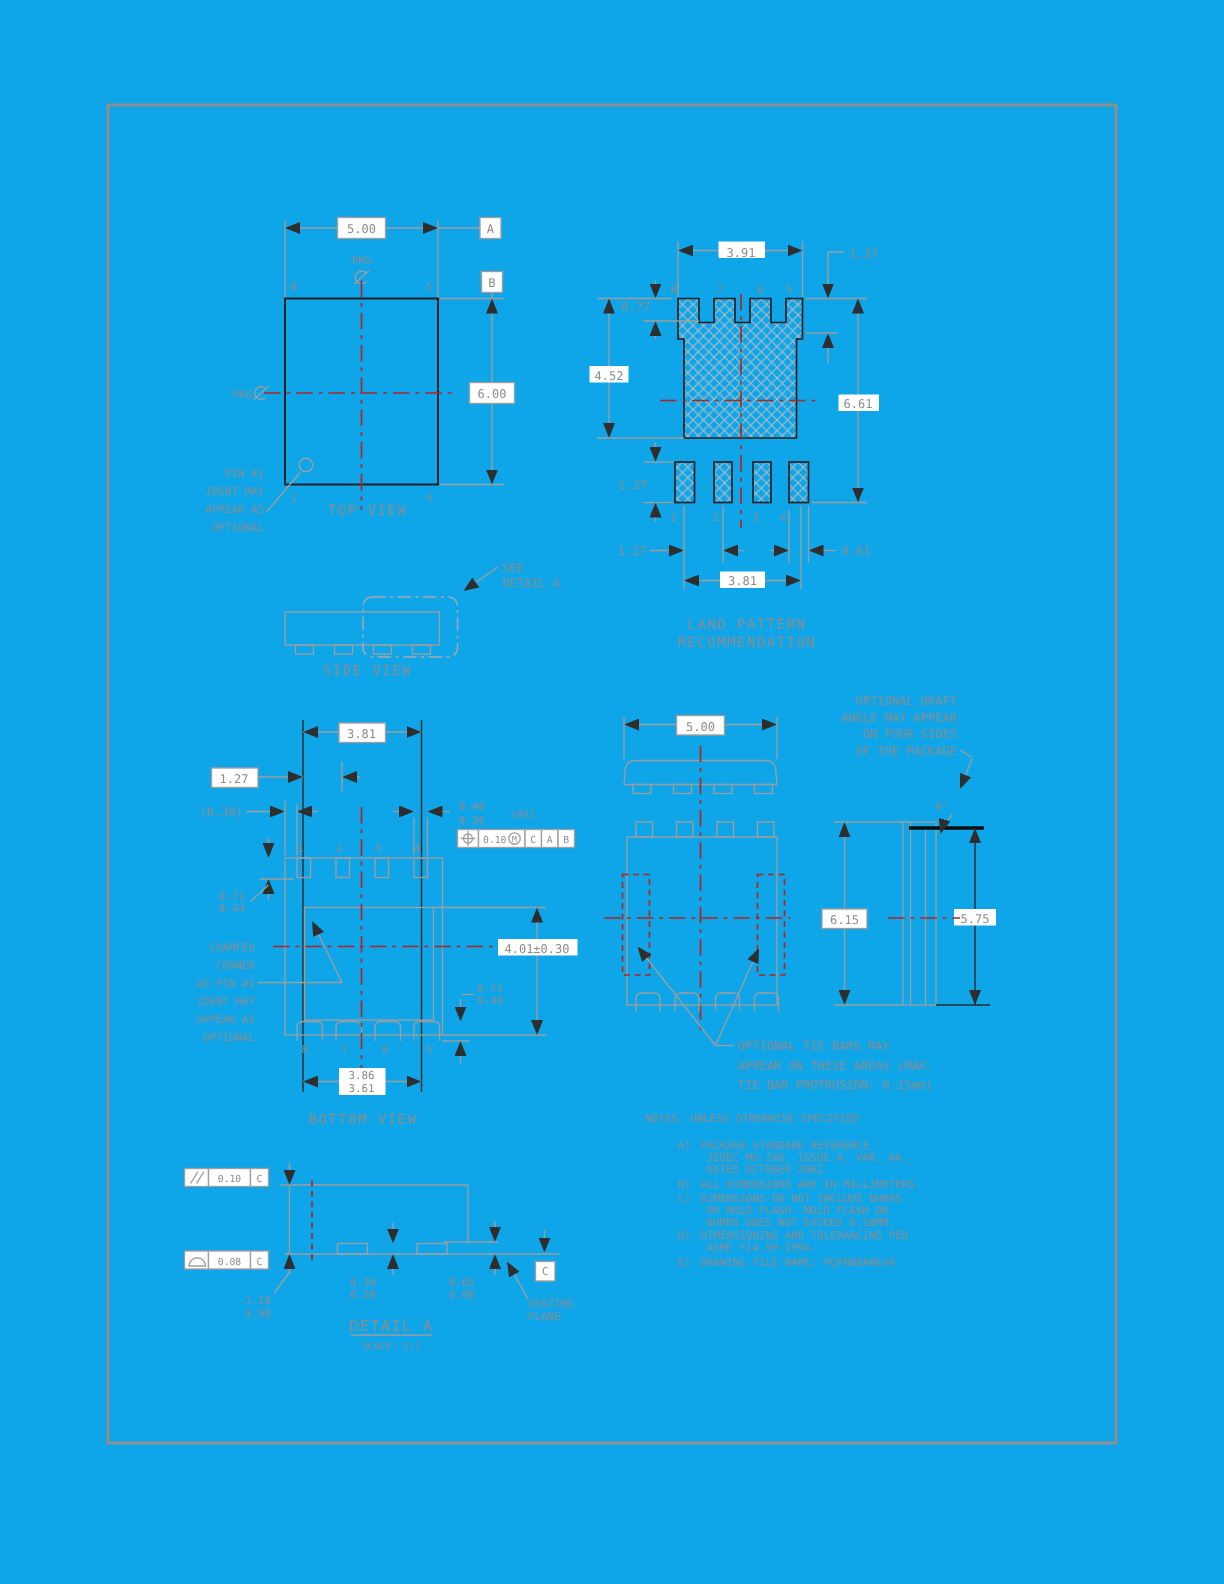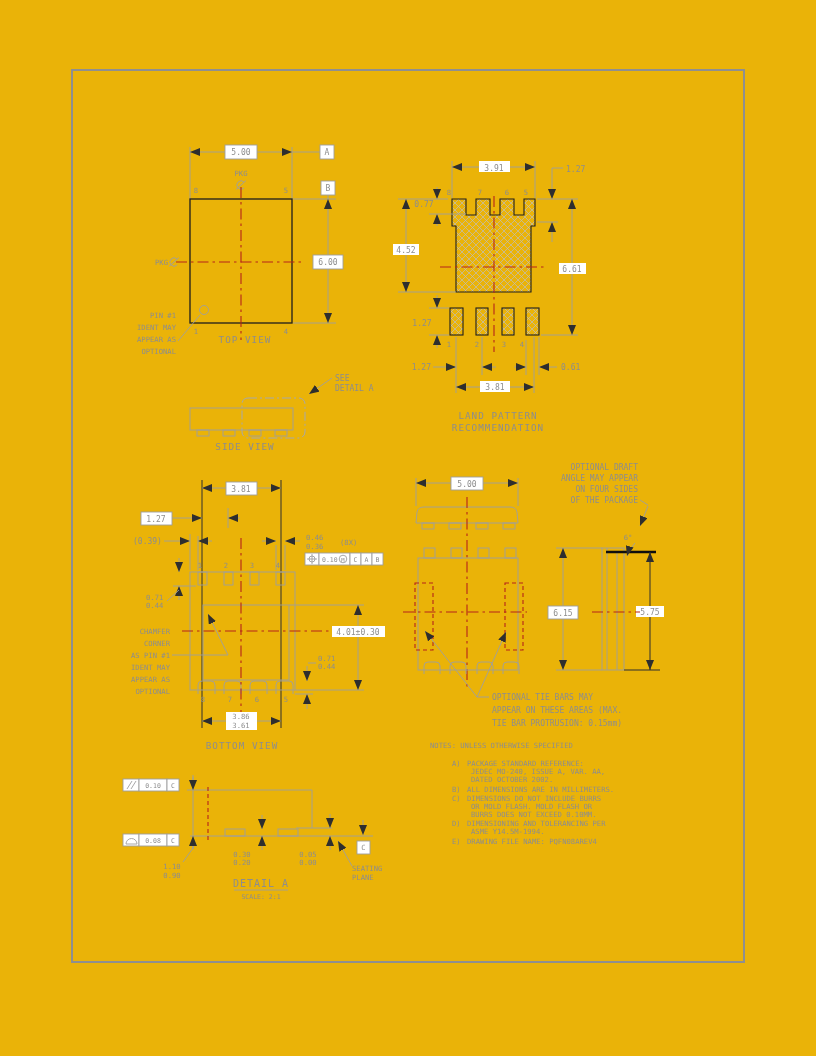--- a/index.html
+++ b/index.html
@@ -1,16 +1,16 @@
 <!DOCTYPE html>
 <html><head>
 <meta charset="utf-8">
 <style>
   html,body{margin:0;padding:0;background:#fff;}
-  #page{position:relative;width:816px;height:1056px;background:#eab308;overflow:hidden;}
+  #page{position:relative;width:816px;height:1056px;background:#0ea5e9;overflow:hidden;}
   svg{display:block;}
   .t{font-family:"DejaVu Sans Mono","Liberation Mono",monospace;fill:#8d8d8d;font-size:8px;}
   .t7{font-size:7.2px;}
   .t65{font-size:6.5px;}
   .t55{font-size:5.5px;}
   .cap{font-size:9.3px;letter-spacing:1px;}
   .mid{text-anchor:middle}
   .end{text-anchor:end}
   .ln{stroke:#9e9e9e;stroke-width:0.9;fill:none}
   .blk{stroke:#1e1e1e;stroke-width:1.3;fill:none}

